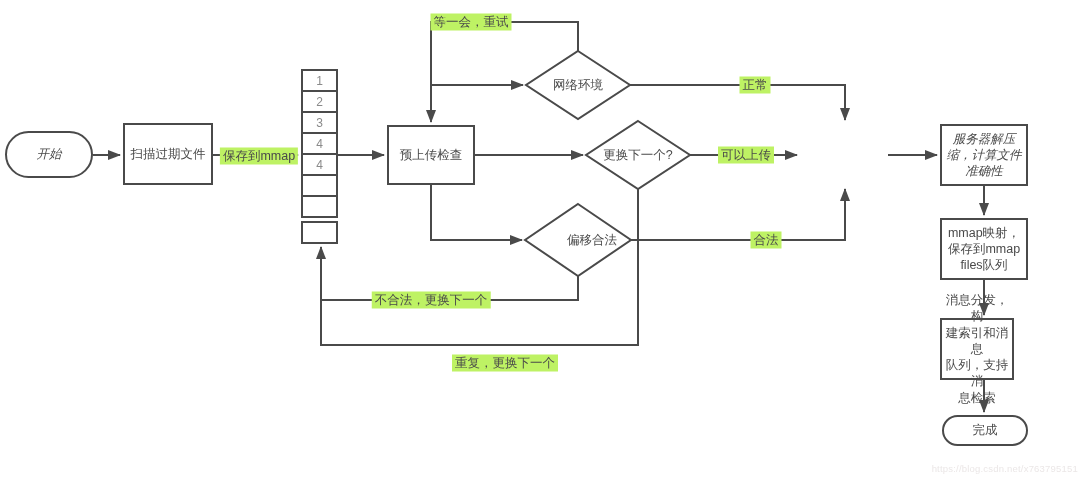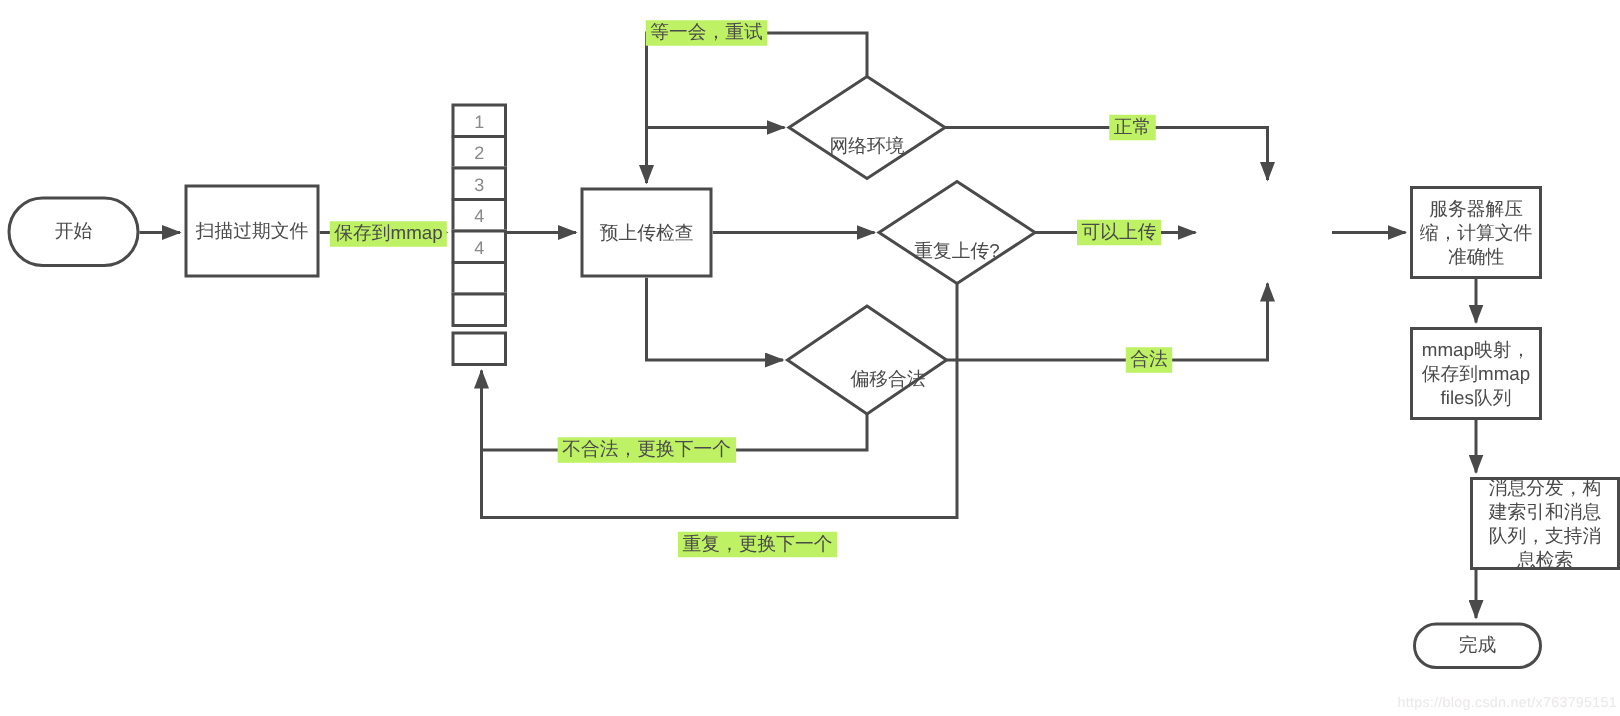--- a/index.html
+++ b/index.html
@@ -9,46 +9,46 @@
   }
   .wires{position:absolute;left:0;top:0;z-index:1;}
   .node{
     position:absolute;z-index:2;box-sizing:border-box;background:#fff;
     border:2px solid #4a4a4a;display:flex;align-items:center;justify-content:center;
     text-align:center;font-size:12.5px;line-height:1.3;white-space:pre-line;
   }
   .stadium{border-radius:24px;}
   .dlabel{
     position:absolute;z-index:2;transform:translate(-50%,-50%);
-    font-size:12.5px;white-space:nowrap;text-align:center;margin-top:13px;
+    font-size:12.5px;white-space:nowrap;text-align:center;
   }
   .elabel{
     position:absolute;z-index:3;transform:translate(-50%,-50%);
     font-size:12.5px;white-space:nowrap;background:#bef264;padding:0 3px;
   }
   .queue{position:absolute;left:301px;top:69px;width:37px;z-index:2;}
   .qcell{
     box-sizing:border-box;width:37px;height:23px;border:2px solid #4a4a4a;background:#fff;
     margin-top:-2px;display:flex;align-items:center;justify-content:center;
     font-size:12px;color:#8a8a8a;
   }
   .qcell:first-child{margin-top:0;}
   .qcell.detached{margin-top:3px;}
   .watermark{
     position:absolute;right:2px;bottom:3px;z-index:3;
     font-size:9.5px;color:#ebe7e7;letter-spacing:0.2px;
   }
   
-  #n-start   {left:5px;  top:131px;width:88px;height:47px;}
+  #n-start   {left:5px;  top:131px;width:88px;height:47px;font-style:italic;}
   #n-scan    {left:123px;top:123px;width:90px;height:62px;}
   #n-precheck{left:387px;top:125px;width:88px;height:60px;}
   #n-md5     {left:800px;top:123px;width:88px;height:63px;}
-  #n-server  {left:940px;top:124px;width:88px;height:62px;}
+  #n-server  {left:940px;top:124px;width:88px;height:62px;font-style:italic;}
   #n-mmap    {left:940px;top:218px;width:88px;height:62px;}
-  #n-dispatch{left:940px;top:318px;width:100px;height:62px;margin-left:40px;}
+  #n-dispatch{left:940px;top:318px;width:74px;height:62px;}
   #n-done    {left:942px;top:415px;width:86px;height:31px;border-radius:22px;}
   #dl-network  {left:578px;top:85px;}
   #dl-duplicate{left:638px;top:155px;}
   #dl-offset   {left:592px;top:240px;}
   #el-enqueue  {left:259px;top:156px;}
   #el-retry    {left:471px;top:22px;}
   #el-normal   {left:755px;top:85px;}
   #el-canupload{left:746px;top:155px;}
   #el-valid    {left:766px;top:240px;}
   #el-invalid  {left:431px;top:300px;}
@@ -107,21 +107,21 @@
     <div class="qcell"></div>
     <div class="qcell"></div>
     <div class="qcell detached"></div>
   </div>
 
   <div class="node" id="n-precheck">
     <span>预上传检查</span>
   </div>
 
   <div class="dlabel" id="dl-network">网络环境</div>
-  <div class="dlabel" id="dl-duplicate">重复上传?</div>
+  <div class="dlabel" id="dl-duplicate">更换下一个?</div>
   <div class="dlabel" id="dl-offset">偏移合法</div>
 
 
   <div class="node" id="n-server">
     <span>服务器解压
 缩，计算文件
 准确性</span>
   </div>
 
   <div class="node" id="n-mmap">

